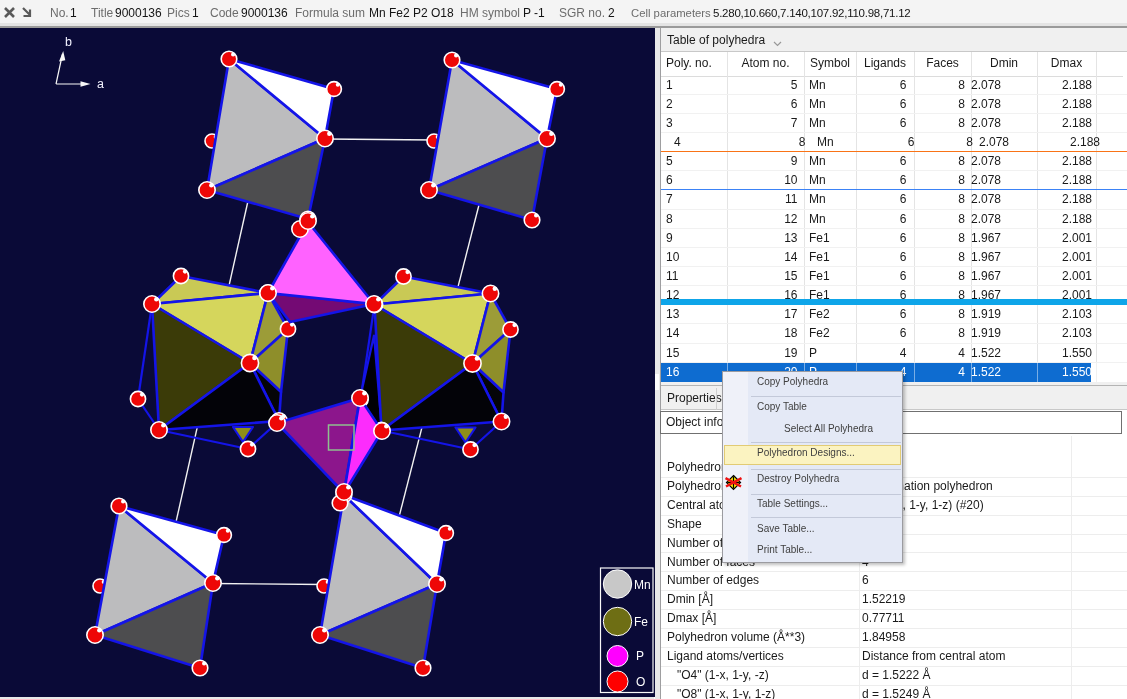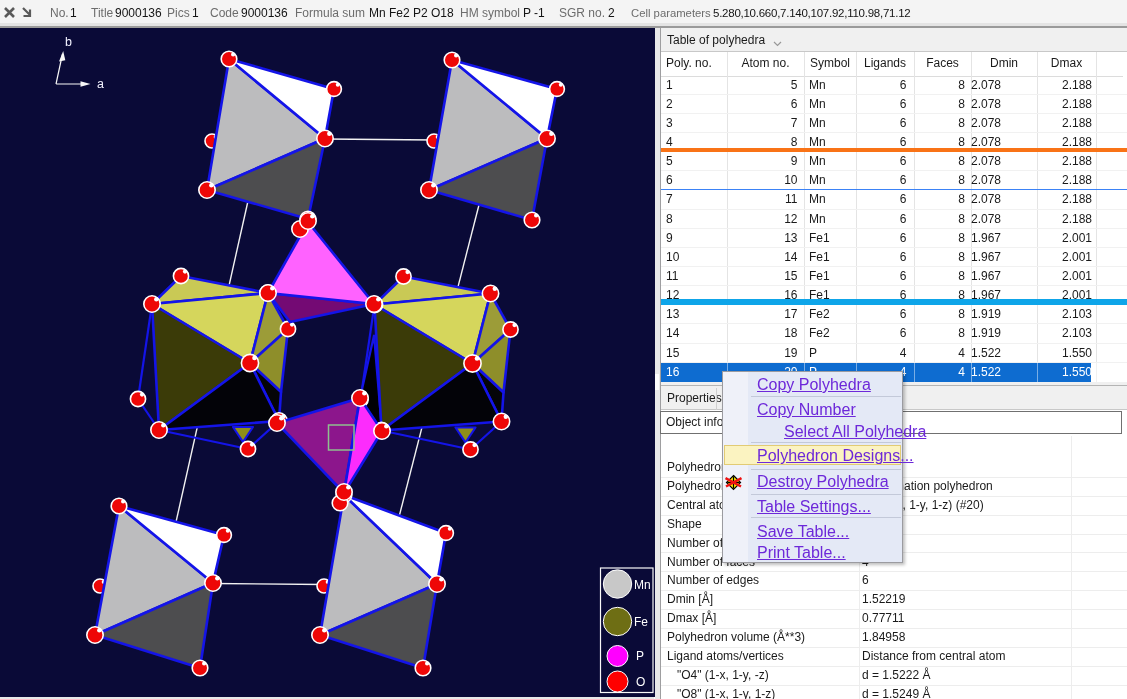--- a/index.html
+++ b/index.html
@@ -15,21 +15,21 @@
   .c2{width:77px;padding-right:6.5px;box-sizing:border-box;text-align:right;}
   .c3{width:52px;padding-left:5px;box-sizing:border-box;text-align:left;}
   .c4{width:58px;padding-right:7.5px;box-sizing:border-box;text-align:right;}
   .c5{width:57px;padding-right:6px;box-sizing:border-box;text-align:right;}
   .c6{width:66px;padding-right:5px;box-sizing:border-box;text-align:left;}
   .c7{width:59px;padding-right:4px;box-sizing:border-box;text-align:right;}
   .prow{position:absolute;left:661px;width:466px;height:18.9px;line-height:18.9px;
         font-size:12px;color:#1A1A1A;white-space:nowrap;border-bottom:1px solid #EDEDED;}
   .plab{position:absolute;left:6px;top:0;}
   .pval{position:absolute;left:201px;top:0;}
-  .mitem{position:absolute;left:34px;font-size:16px;color:#6d28d9;white-space:nowrap;text-decoration:underline;}
+  .mitem{position:absolute;left:34px;font-size:10px;color:#404040;white-space:nowrap;}
 </style>
 </head>
 <body>
 
 <div class="abs" style="left:0;top:0;width:1127px;height:23px;background:#F4F4F4;"></div>
 <div class="abs" style="left:0;top:23px;width:1127px;height:3px;background:#E4E4E4;"></div>
 <div class="abs" style="left:0;top:26px;width:1127px;height:2px;background:#9A9A9A;"></div>
 <svg class="abs" style="left:3px;top:5px;" width="32" height="16" viewBox="0 0 32 16">
   <path d="M2 3 L11 12 M11 3 L2 12" stroke="#5A5A5A" stroke-width="2.6"></path>
   <path d="M20 3 L27 10 M27 4.5 L27 11 L20.5 11" stroke="#5A5A5A" stroke-width="2.2" fill="none"></path>
@@ -79,21 +79,21 @@
 
 <div class="trow" style="top:75.50px;border-bottom:1px solid #F1F1F1;box-sizing:border-box;">
   <span class="cell c1">1</span><span class="cell c2">5</span><span class="cell c3">Mn</span><span class="cell c4">6</span><span class="cell c5">8</span><span class="cell c6">2.078</span><span class="cell c7">2.188</span>
 </div>
 <div class="trow" style="top:94.65px;border-bottom:1px solid #F1F1F1;box-sizing:border-box;">
   <span class="cell c1">2</span><span class="cell c2">6</span><span class="cell c3">Mn</span><span class="cell c4">6</span><span class="cell c5">8</span><span class="cell c6">2.078</span><span class="cell c7">2.188</span>
 </div>
 <div class="trow" style="top:113.80px;border-bottom:1px solid #F1F1F1;box-sizing:border-box;">
   <span class="cell c1">3</span><span class="cell c2">7</span><span class="cell c3">Mn</span><span class="cell c4">6</span><span class="cell c5">8</span><span class="cell c6">2.078</span><span class="cell c7">2.188</span>
 </div>
-<div class="trow" style="top:132.95px;border-bottom:4px solid #f97316;box-sizing:border-box;">
+<div class="trow" style="top:132.95px;border-bottom:1px solid #f97316;box-sizing:border-box;padding-left:8px;">
   <span class="cell c1">4</span><span class="cell c2">8</span><span class="cell c3">Mn</span><span class="cell c4">6</span><span class="cell c5">8</span><span class="cell c6">2.078</span><span class="cell c7">2.188</span>
 </div>
 <div class="trow" style="top:152.10px;border-bottom:1px solid #F1F1F1;box-sizing:border-box;">
   <span class="cell c1">5</span><span class="cell c2">9</span><span class="cell c3">Mn</span><span class="cell c4">6</span><span class="cell c5">8</span><span class="cell c6">2.078</span><span class="cell c7">2.188</span>
 </div>
 <div class="trow" style="top:171.25px;border-bottom:1px solid #3b82f6;box-sizing:border-box;">
   <span class="cell c1">6</span><span class="cell c2">10</span><span class="cell c3">Mn</span><span class="cell c4">6</span><span class="cell c5">8</span><span class="cell c6">2.078</span><span class="cell c7">2.188</span>
 </div>
 <div class="trow" style="top:190.40px;border-bottom:1px solid #F1F1F1;box-sizing:border-box;">
   <span class="cell c1">7</span><span class="cell c2">11</span><span class="cell c3">Mn</span><span class="cell c4">6</span><span class="cell c5">8</span><span class="cell c6">2.078</span><span class="cell c7">2.188</span>
@@ -362,21 +362,21 @@
 <circle cx="617.5" cy="656" r="10.5" fill="#FF00FF" stroke="#FFFFFF" stroke-width="1"></circle>
 <text x="636" y="660" fill="#FFFFFF" font-size="12">P</text>
 <circle cx="617.5" cy="681.5" r="10.5" fill="#FF0000" stroke="#FFFFFF" stroke-width="1"></circle>
 <text x="636" y="686" fill="#FFFFFF" font-size="12">O</text>
 </svg>
 
 <div class="abs" style="left:722px;top:371px;width:181px;height:192px;background:#E4E9F6;border:1px solid #9B9BA0;box-sizing:border-box;box-shadow:2px 2px 3px rgba(0,0,0,0.25);z-index:50;">
 <div class="abs" style="left:0;top:0;width:25px;height:190px;background:#EFF1F9;"></div>
 <div class="abs" style="left:1px;top:73px;width:177px;height:20.2px;background:#FBF3C1;border:1px solid #E2CB74;box-sizing:border-box;"></div>
 <div class="mitem" style="top:4.0px;">Copy Polyhedra</div>
-<div class="mitem" style="top:28.5px;">Copy Number</div>
+<div class="mitem" style="top:28.5px;">Copy Table</div>
 <div class="mitem" style="top:51.0px;margin-left:27px;">Select All Polyhedra</div>
 <div class="mitem" style="top:75.3px;">Polyhedron Designs...</div>
 <div class="mitem" style="top:101.0px;">Destroy Polyhedra</div>
 <div class="mitem" style="top:126.2px;">Table Settings...</div>
 <div class="mitem" style="top:150.6px;">Save Table...</div>
 <div class="mitem" style="top:172.4px;">Print Table...</div>
 <div class="abs" style="left:28px;top:23.7px;width:150px;height:1px;background:#C3C9D9;"></div>
 <div class="abs" style="left:28px;top:69.6px;width:150px;height:1px;background:#C3C9D9;"></div>
 <div class="abs" style="left:28px;top:96.5px;width:150px;height:1px;background:#C3C9D9;"></div>
 <div class="abs" style="left:28px;top:121.5px;width:150px;height:1px;background:#C3C9D9;"></div>

